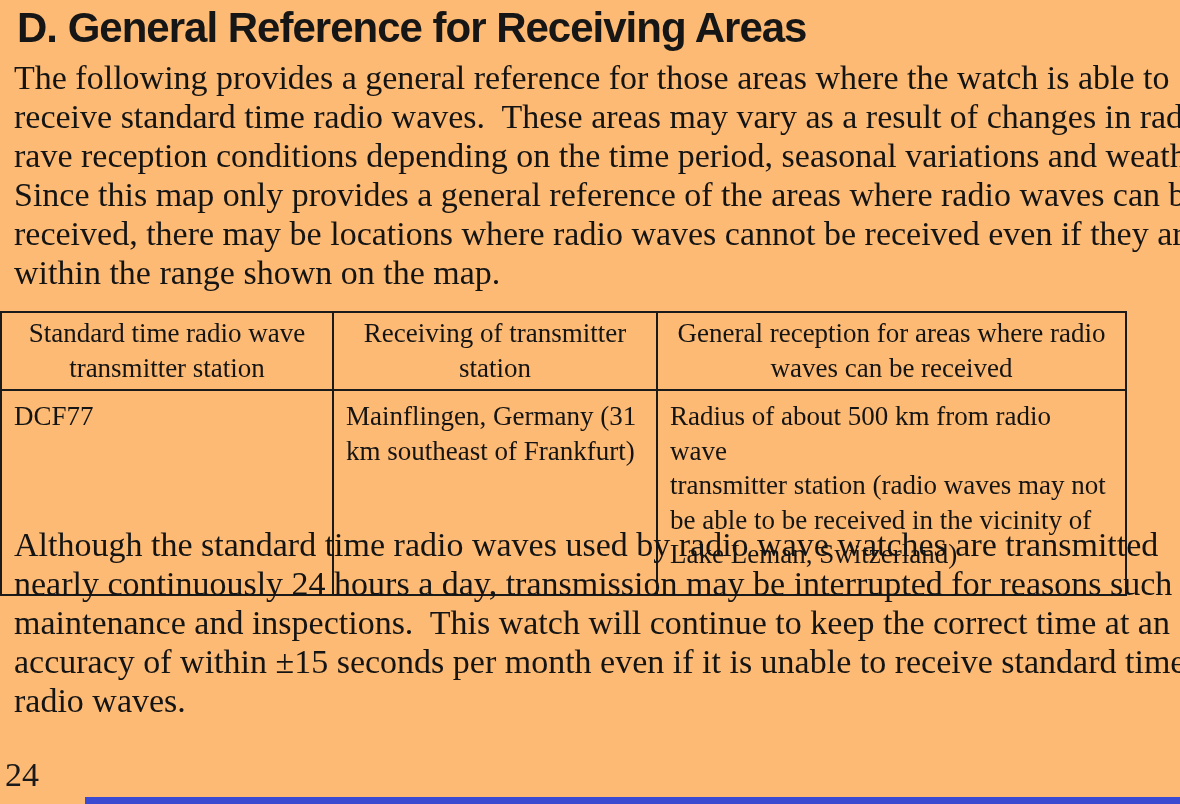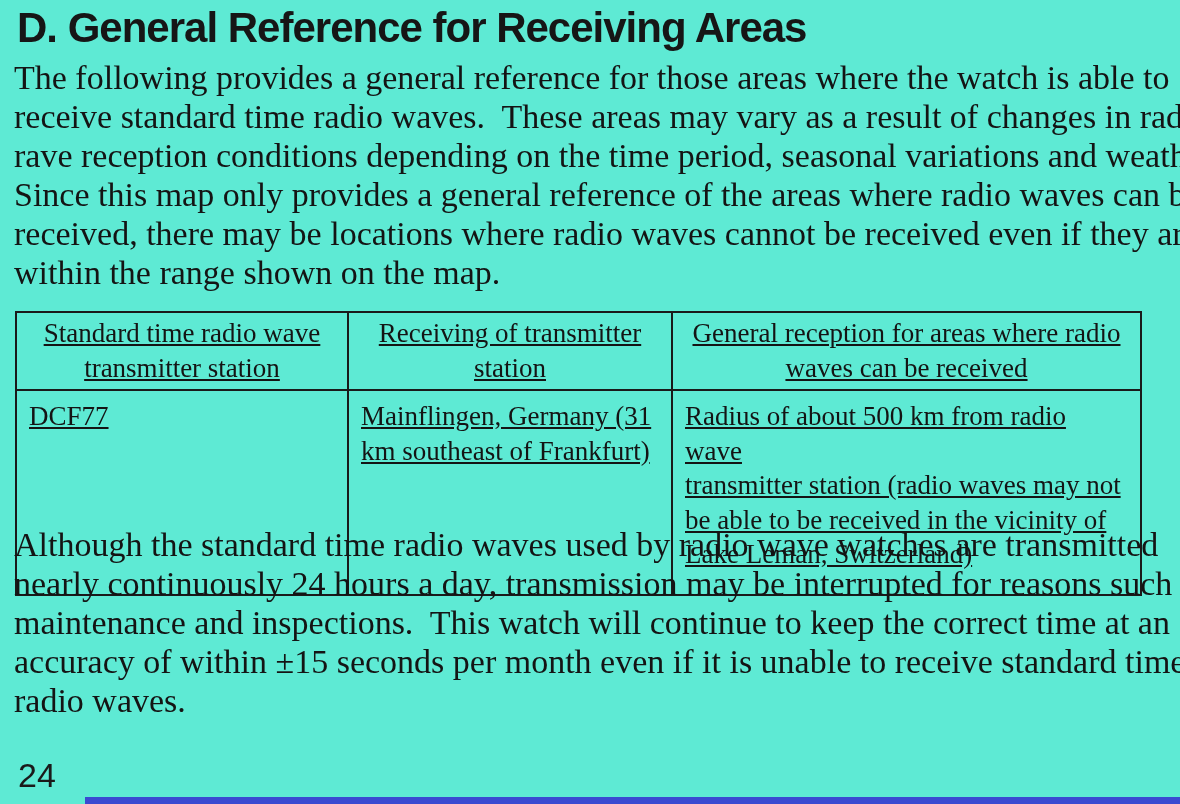--- a/index.html
+++ b/index.html
@@ -1,20 +1,20 @@
 <!DOCTYPE html>
 <html><head>
 <meta charset="utf-8">
 <style>
   html, body { margin: 0; padding: 0; background: #ffffff; }
   .page {
     position: relative;
     width: 1180px;
     height: 804px;
-    background: #5eead4;
+    background: #fdba74;
     color: #141414;
     overflow: hidden;
     font-family: "Liberation Serif", serif;
   }
   .page-title {
     margin: 0;
     position: absolute;
     left: 17px;
     top: 4px;
     font-family: "Liberation Sans", sans-serif;
@@ -30,27 +30,26 @@
     left: 14px;
     font-size: 34px;
     line-height: 39px;
     white-space: pre;
     color: #141414;
   }
   .para1 { top: 58px; }
   .para2 { top: 525px; }
   table.ref-table {
     position: absolute;
-    left: 15px;
+    left: 0;
     top: 311px;
     border-collapse: collapse;
     table-layout: fixed;
     font-size: 27px;
     color: #141414;
-    text-decoration: underline;
   }
   table.ref-table th, table.ref-table td {
     border: 2px solid #1a1a1a;
     white-space: pre-line;
   }
   table.ref-table th {
     font-weight: normal;
     text-align: center;
     vertical-align: middle;
     line-height: 35px;
@@ -62,23 +61,23 @@
     vertical-align: top;
     line-height: 34.5px;
     padding: 8px 12px 22px 12px;
     height: 134px;
   }
   .col-station { width: 332px; }
   .col-location { width: 324px; }
   .col-reference { width: 469px; }
   .page-number {
     position: absolute;
-    left: 18px;
+    left: 5px;
     top: 756px;
-    font-family: Liberation Sans, sans-serif;
+    font-family: Liberation Serif, serif;
     font-size: 34px;
     color: #1a1a1a;
   }
   .footer-bar {
     position: absolute;
     left: 85px;
     right: 0;
     bottom: 0;
     height: 7px;
   }

